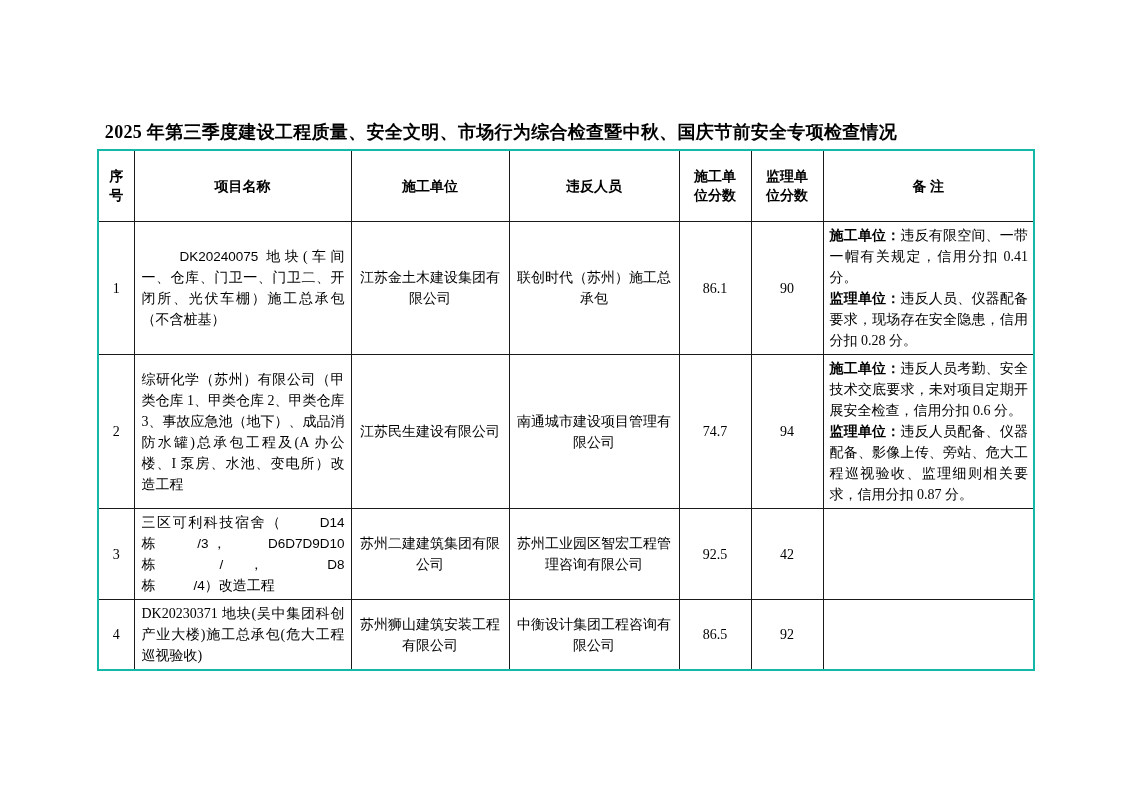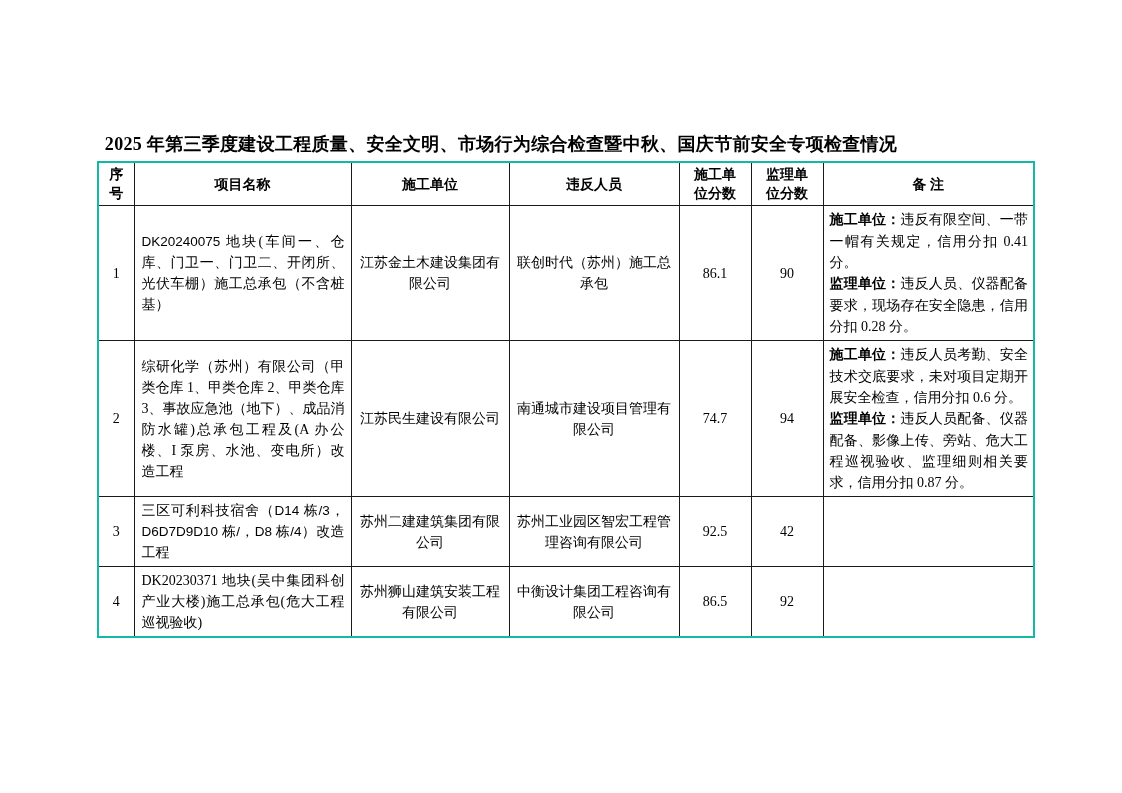--- a/index.html
+++ b/index.html
@@ -5,21 +5,21 @@
   * { margin: 0; padding: 0; box-sizing: border-box; }
   html, body { background: #ffffff; }
   body {
     width: 1122px; height: 793px;
     position: relative;
     font-family: "Liberation Serif", "DejaVu Serif", serif;
     color: #000;
   }
   .doc {
     position: absolute;
-    left: 97px; top: 132px;
+    left: 97px; top: 120px;
     width: 808px;
   }
   .doc-title {
     font-size: 18px;
     font-weight: bold;
     text-align: center;
     line-height: 24px;
     margin-bottom: 5px;
     letter-spacing: 0.3px;
     white-space: nowrap;
@@ -35,27 +35,27 @@
     font-size: 14px;
     vertical-align: middle;
     overflow: hidden;
   }
   .report th {
     font-weight: bold;
     text-align: center;
     line-height: 19px;
     padding: 2px 5px;
   }
-  .report th.narrow { padding: 2px 11px; }
+  .report th.narrow { padding: 16px 11px; }
   .report td { line-height: 21px; }
   td.c { text-align: center; padding: 2px 6px; }
   td.project { text-align: justify; padding: 3px 6px 3px 7px; }
   td.remarks { text-align: justify; padding: 3px 5px 3px 6px; }
-  .remark-label { font-weight: bold; font-family: Liberation Mono, monospace; }
-  .lat { font-family: "Liberation Sans", "DejaVu Sans", sans-serif; font-size: 13.5px; }
+  .remark-label { font-weight: bold; }
+  .lat { font-family: "Liberation Sans", "DejaVu Sans", sans-serif; font-size: 13.5px; margin-left: 38px; }
   tr.hr    { height: 41px; }
   tr.r0    { height: 127px; }
   tr.r1    { height: 143px; }
   tr.r2    { height: 64px; }
   tr.r3    { height: 63px; }
 </style>
 </head>
 <body>
 
 <div class="doc">

